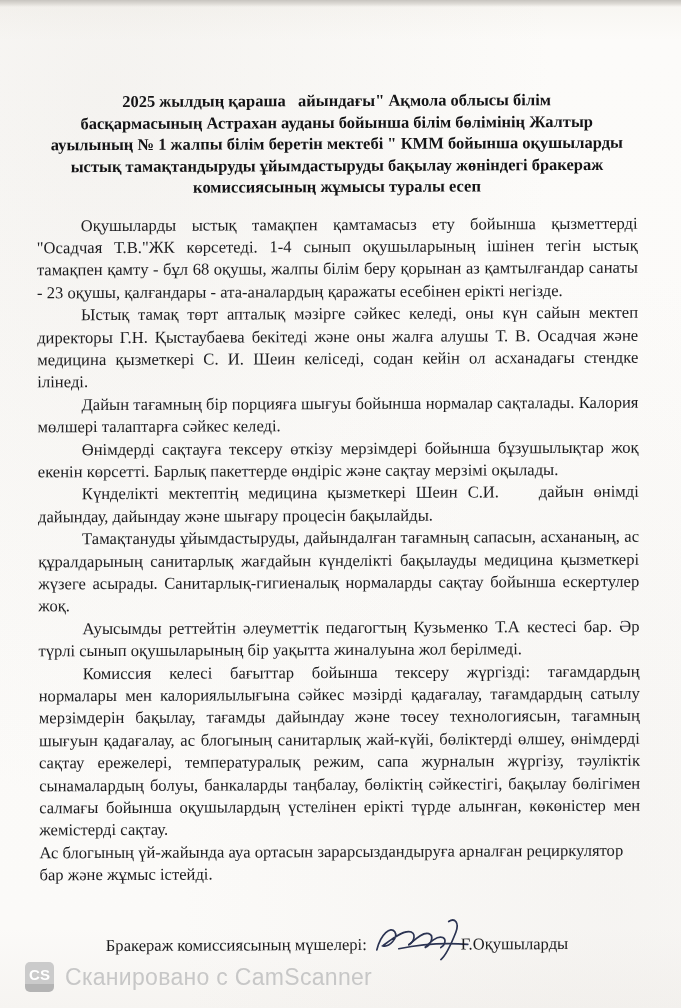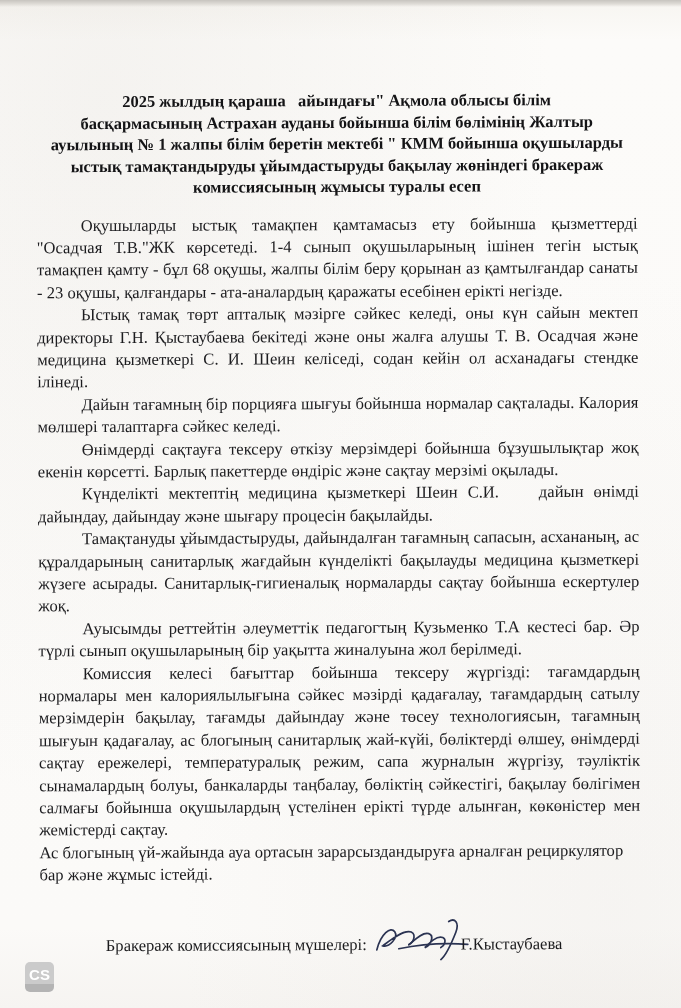--- a/index.html
+++ b/index.html
@@ -108,23 +108,24 @@
       <div class="sig-row sig-row-1">
         <span class="sig-label">Бракераж комиссиясының мүшелері:</span>
         <svg class="sig-svg sig-1" width="100" height="50" viewBox="0 0 100 50" fill="none">
           <g stroke="#2b3352" stroke-width="1.7" stroke-linecap="round" fill="none">
             <path d="M6,36 C10,20 20,12 24,18 C28,24 18,34 12,32 C20,26 30,18 38,18 C46,18 44,28 38,31"></path>
             <path d="M38,31 C44,26 52,18 58,20 C64,22 60,32 54,34 C60,28 66,22 72,24 C76,26 74,32 70,34"></path>
             <path d="M78,8 C84,4 89,9 85,19 C81,29 75,42 70,46"></path>
             <path d="M28,35 C48,31 74,29 97,31"></path>
           </g>
         </svg>
-        <span class="sig-name">Г.Кыстаубаева</span>
+        <span class="sig-name">Г.Оқушыларды</span>
       </div>
 
 
     </div>
   </div>
 
   <div class="footer">
     <span class="cs-badge">CS</span>
+    <span class="cs-text">Сканировано с CamScanner</span>
   </div>
 </div>
 
 </body></html>

